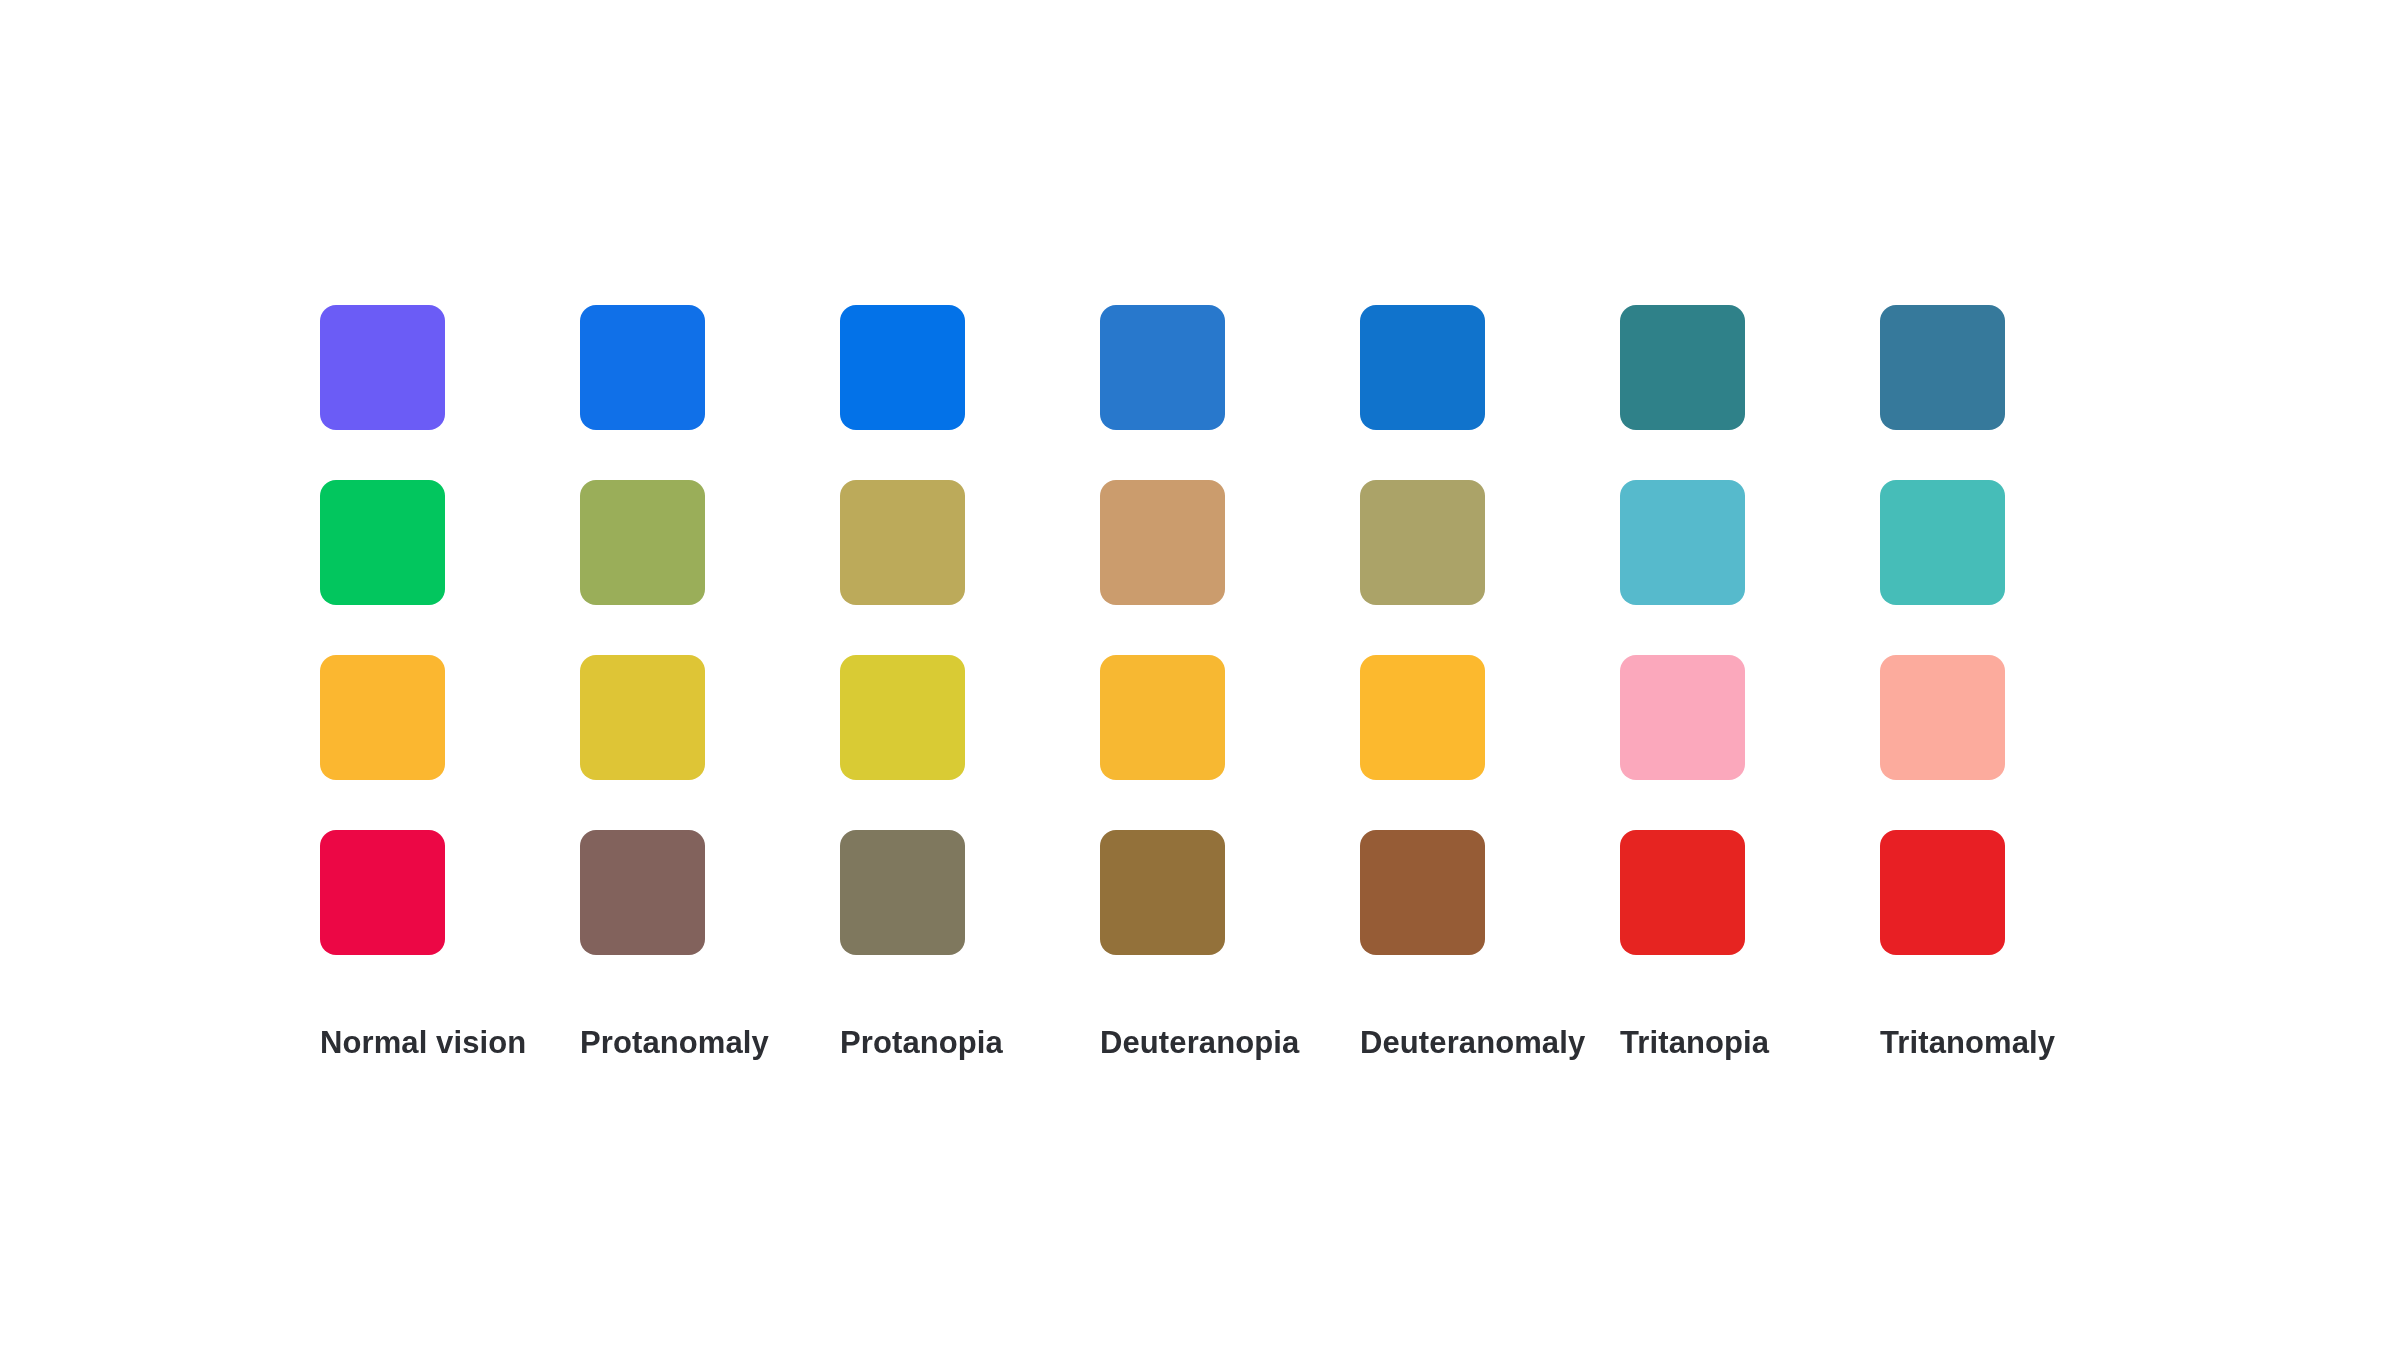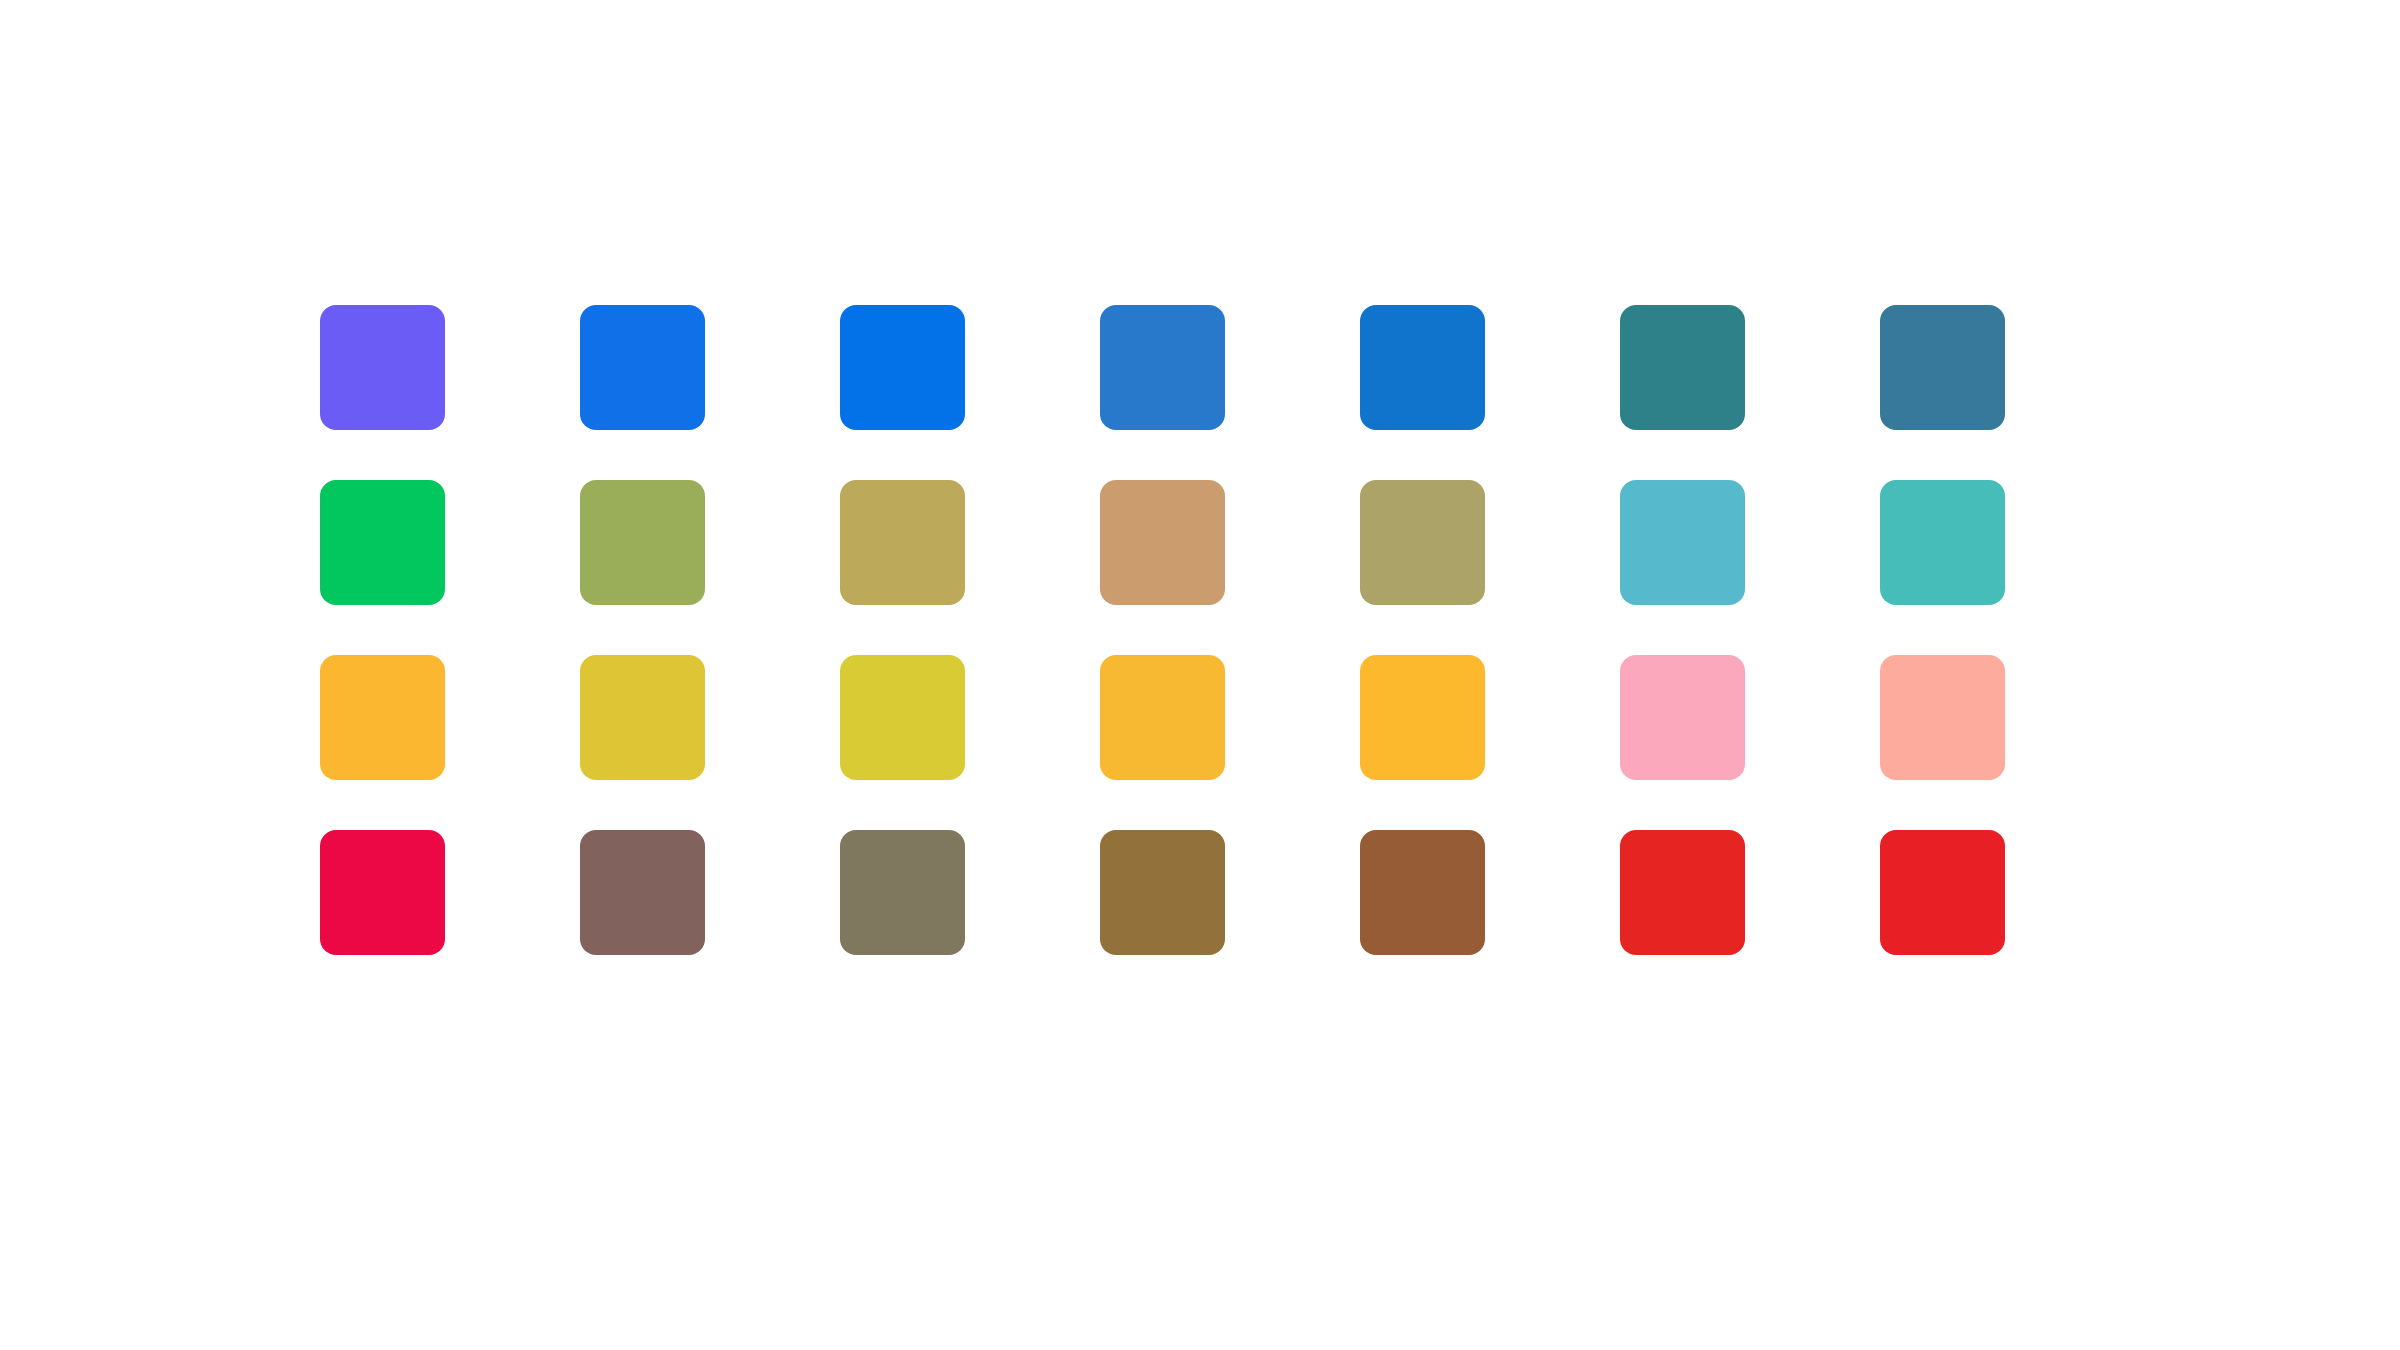--- a/index.html
+++ b/index.html
@@ -158,14 +158,23 @@
         <div class="swatch" title="#965c36" style="background-color: rgb(150, 92, 54);"></div>
       </div>
       <div class="swatch-cell">
         <div class="swatch" title="#e62421" style="background-color: rgb(230, 36, 33);"></div>
       </div>
       <div class="swatch-cell">
         <div class="swatch" title="#e81f24" style="background-color: rgb(232, 31, 36);"></div>
       </div>
     </div>
 
+  <div id="label-row">
+      <div class="column-label" style="color: rgb(44, 46, 51);">Normal vision</div>
+      <div class="column-label" style="color: rgb(44, 46, 51);">Protanomaly</div>
+      <div class="column-label" style="color: rgb(44, 46, 51);">Protanopia</div>
+      <div class="column-label" style="color: rgb(44, 46, 51);">Deuteranopia</div>
+      <div class="column-label" style="color: rgb(44, 46, 51);">Deuteranomaly</div>
+      <div class="column-label" style="color: rgb(44, 46, 51);">Tritanopia</div>
+      <div class="column-label" style="color: rgb(44, 46, 51);">Tritanomaly</div>
+    </div>
 
 </div>
 
 </body></html>

